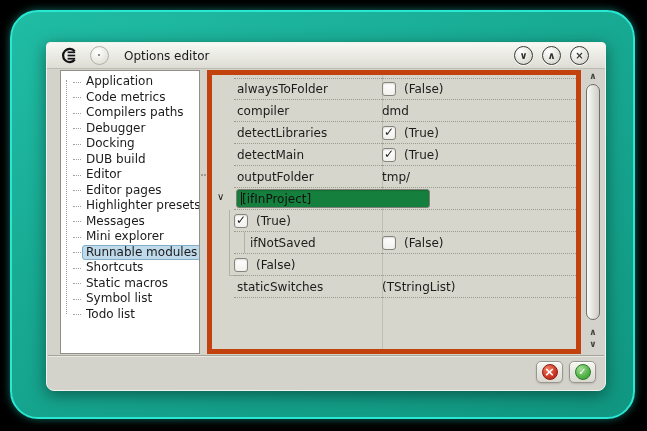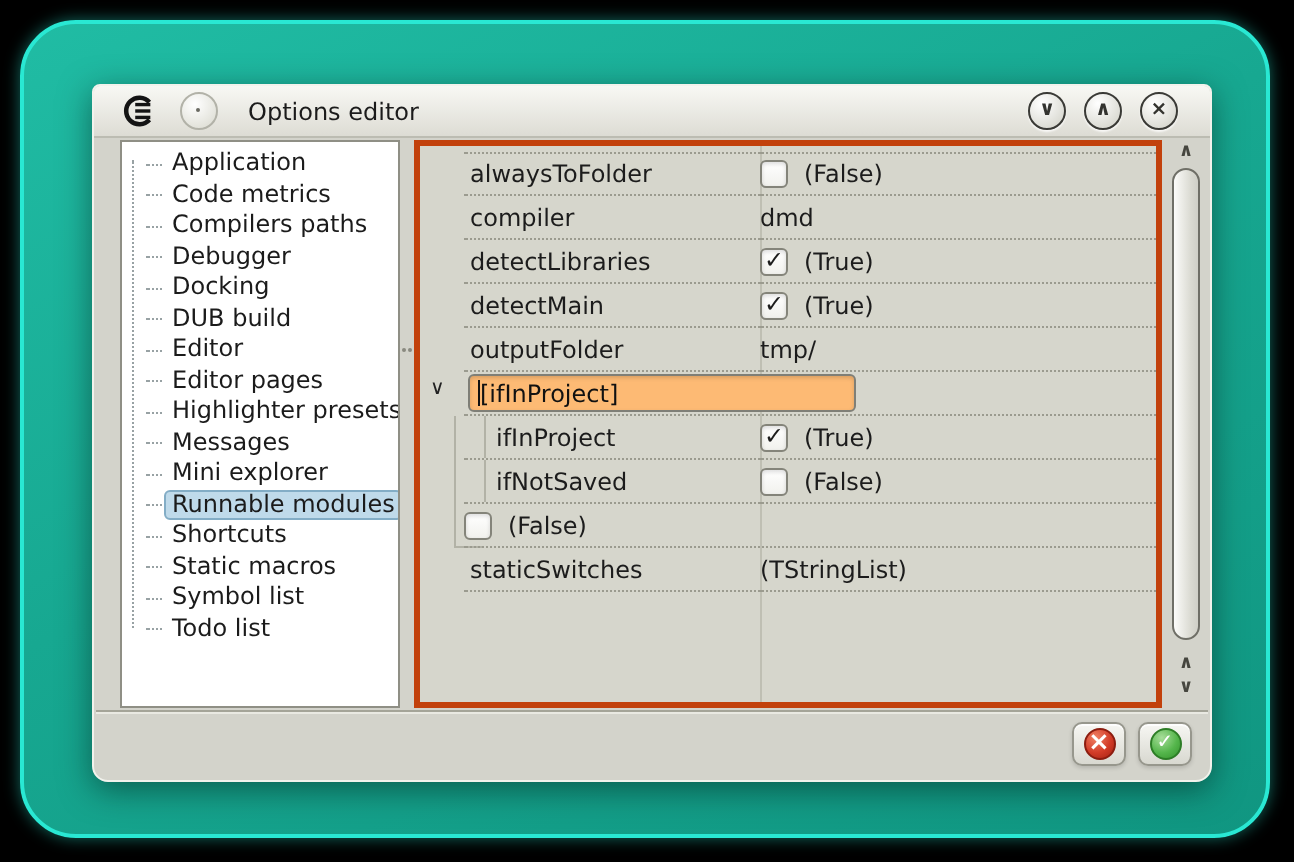--- a/index.html
+++ b/index.html
@@ -80,21 +80,21 @@
   
   .splitter{position:absolute;left:153px;top:27px;width:7px;height:284px;}
   .splitter::before,.splitter::after{
     content:"";position:absolute;top:104px;width:2px;height:2px;border-radius:50%;background:#8a8a80;
   }
   .splitter::before{left:1px;}
   .splitter::after{left:4px;}
   
   .grid{
     position:absolute;left:160px;top:27px;width:374px;height:284px;
-    background:#d6d6cc;border:3px solid #c2410c;box-sizing:border-box;overflow:hidden;
+    background:#d6d6cc;border:5px solid #c2410c;box-sizing:border-box;overflow:hidden;
   }
   .col-divider{position:absolute;left:170px;top:0;bottom:0;width:1px;background:#bfbfb3;}
   .rows{position:absolute;left:0;top:3px;right:0;}
   .grid-row{display:flex;height:22px;position:relative;box-sizing:border-box;}
   .gutter{width:22px;flex:0 0 auto;position:relative;}
   .expander{position:absolute;left:5px;top:4px;font-size:10px;color:#222;line-height:1;}
   .cell-name{
     width:148px;flex:0 0 auto;display:flex;align-items:center;
     padding-left:3px;border-bottom:1px dotted #9b9b8f;box-sizing:border-box;position:relative;
   }
@@ -112,21 +112,21 @@
   .grid-row.last-child .gutter::after{content:"";position:absolute;left:17px;bottom:0;width:15px;height:1px;background:#b2b2a6;}
   .checkbox{
     width:14px;height:14px;flex:0 0 auto;border:1px solid #84847a;border-radius:3px;
     background:linear-gradient(#ffffff,#f1f1ed);
     box-shadow:inset 0 1px 2px rgba(0,0,0,.14);
     display:grid;place-items:center;margin-right:8px;box-sizing:border-box;
   }
   .check-glyph{font-size:12px;font-weight:bold;color:#1d1d1d;line-height:1;transform:translateY(-1px);}
   .editbox{
     position:absolute;left:2px;top:1px;width:194px;height:19px;
-    background:#fdba74;border:1px solid #7f7f77;border-radius:3px;
+    background:#15803d;border:1px solid #7f7f77;border-radius:3px;
     box-shadow:inset 0 1px 2px rgba(0,0,0,.15);
     display:flex;align-items:center;padding:0 4px;box-sizing:border-box;
   }
   .caret{width:1px;height:13px;background:#111;flex:0 0 auto;}
   .edit-text{font-size:12px;color:#111;white-space:nowrap;}
   
   .scrollbar{position:absolute;left:537px;top:27px;width:18px;height:284px;}
   .sb-arrow{
     position:absolute;left:0;right:0;text-align:center;
     font-size:9px;font-weight:bold;color:#46463f;line-height:11px;height:11px;
@@ -326,23 +326,20 @@
         <span class="caret"></span>
         <span class="edit-text">[ifInProject]</span>
       </span>
 
     </div>
   </div>
           <div class="grid-row child">
     <div class="gutter">
       
     </div>
-    <div class="cell-name">
-      <span class="prop-name">ifInProject</span>
-    </div>
     <div class="cell-value">
       <span class="checkbox">
         <span class="check-glyph">✓</span>
       </span>
 
       <span class="value-text">(True)</span>
     </div>
   </div>
           <div class="grid-row child">
     <div class="gutter">

